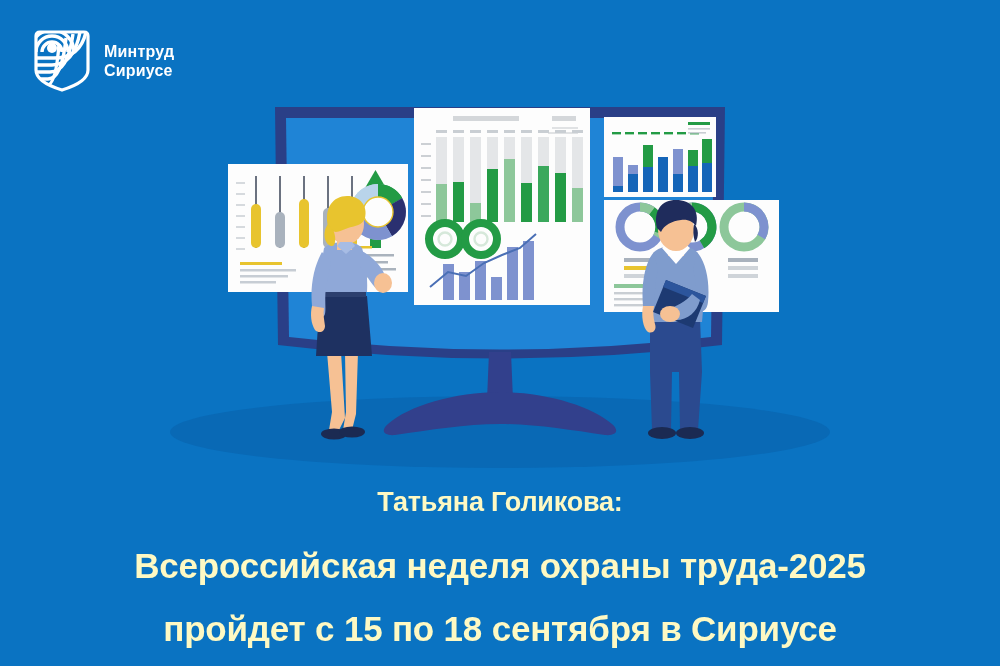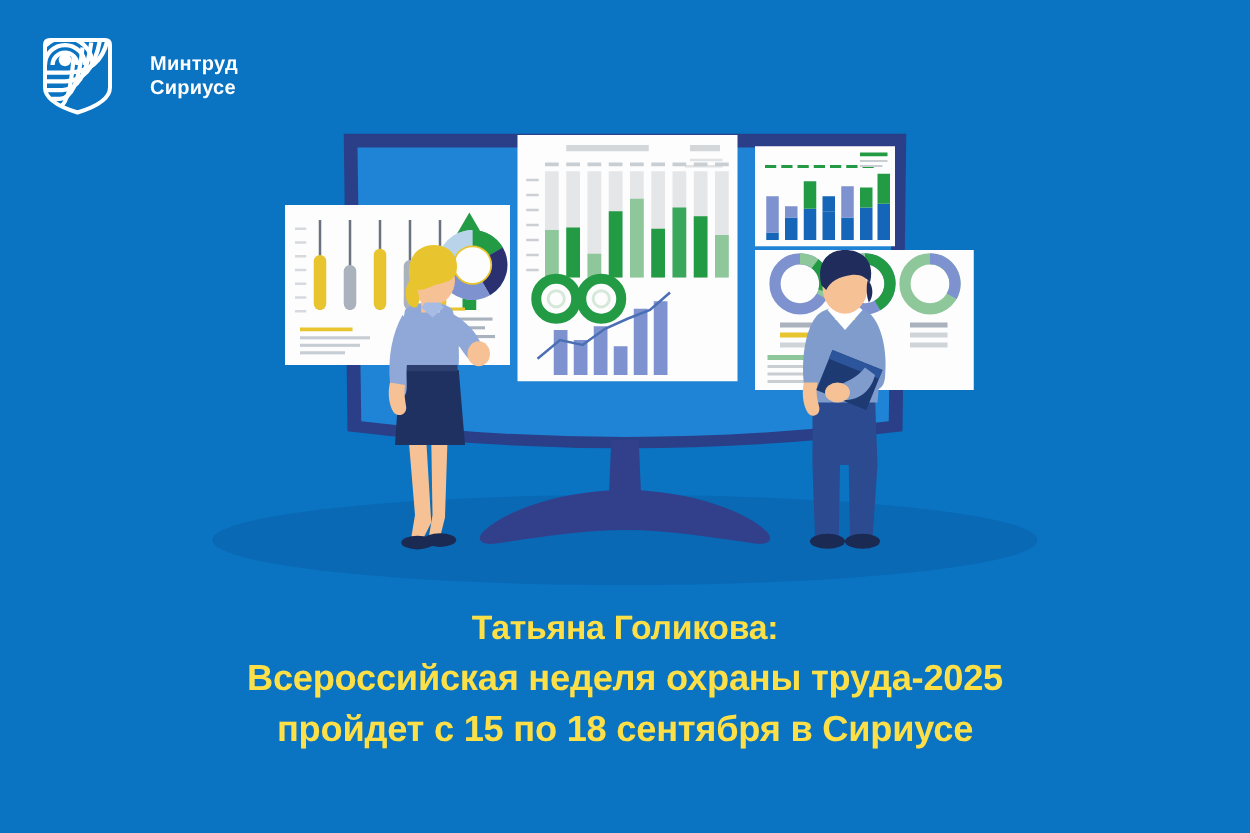--- a/index.html
+++ b/index.html
@@ -5,35 +5,35 @@
   html,body{margin:0;padding:0;}
   body{
     width:1000px;height:666px;overflow:hidden;
     background:#0a73c2;
     font-family:"Liberation Sans", sans-serif;
     position:relative;
   }
   #stage{position:absolute;inset:0;}
 
   
-  .logo-block{position:absolute;left:34px;top:30px;display:flex;align-items:center;gap:30px;}
+  .logo-block{position:absolute;left:34px;top:30px;display:flex;align-items:center;gap:14px;}
   .logo-mark{width:56px;height:62px;}
   .logo-text{color:#ffffff;font-weight:bold;font-size:16px;line-height:19px;letter-spacing:.2px;}
   .logo-text div{white-space:nowrap;}
 
   
   .headline{
     position:absolute;left:0;right:0;top:482px;
-    text-align:center;color:#fde047;
+    text-align:center;color:#fef9c3;
     font-weight:bold;font-size:29px;line-height:41px;
     letter-spacing:-.2px;
     font-stretch:condensed;
   }
   .headline .l1{font-size:27px;}
-  .headline .l2,.headline .l3{font-size:29px;}
+  .headline .l2,.headline .l3{font-size:35px;margin-top:22px;}
 
   
   .illu{position:absolute;left:0;top:0;width:1000px;height:480px;}
   .illu svg{display:block;}
 </style>
 </head>
 <body style="background: rgb(10, 115, 194);">
 
 <div id="stage">
 

